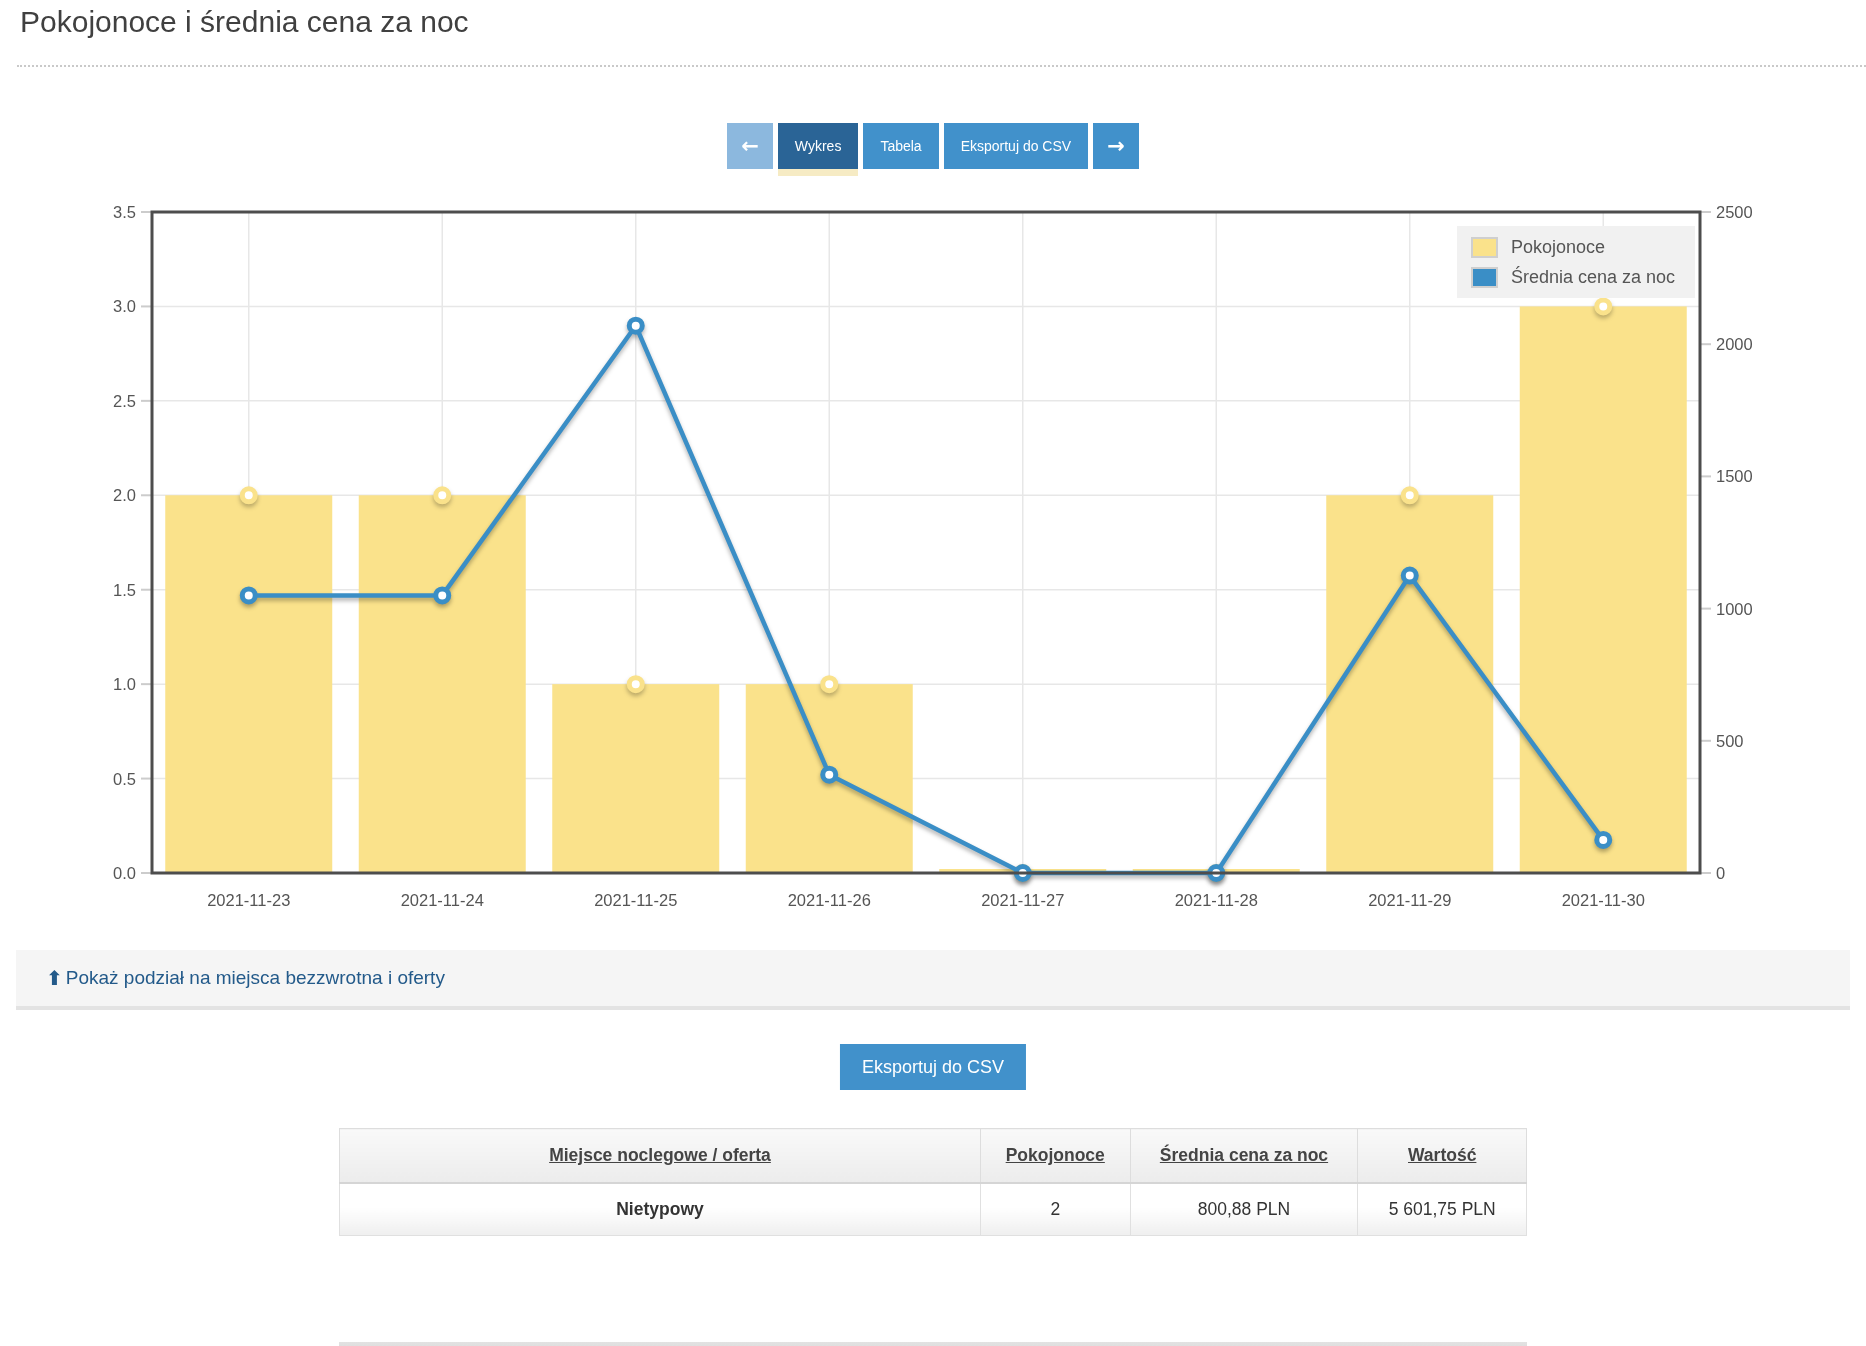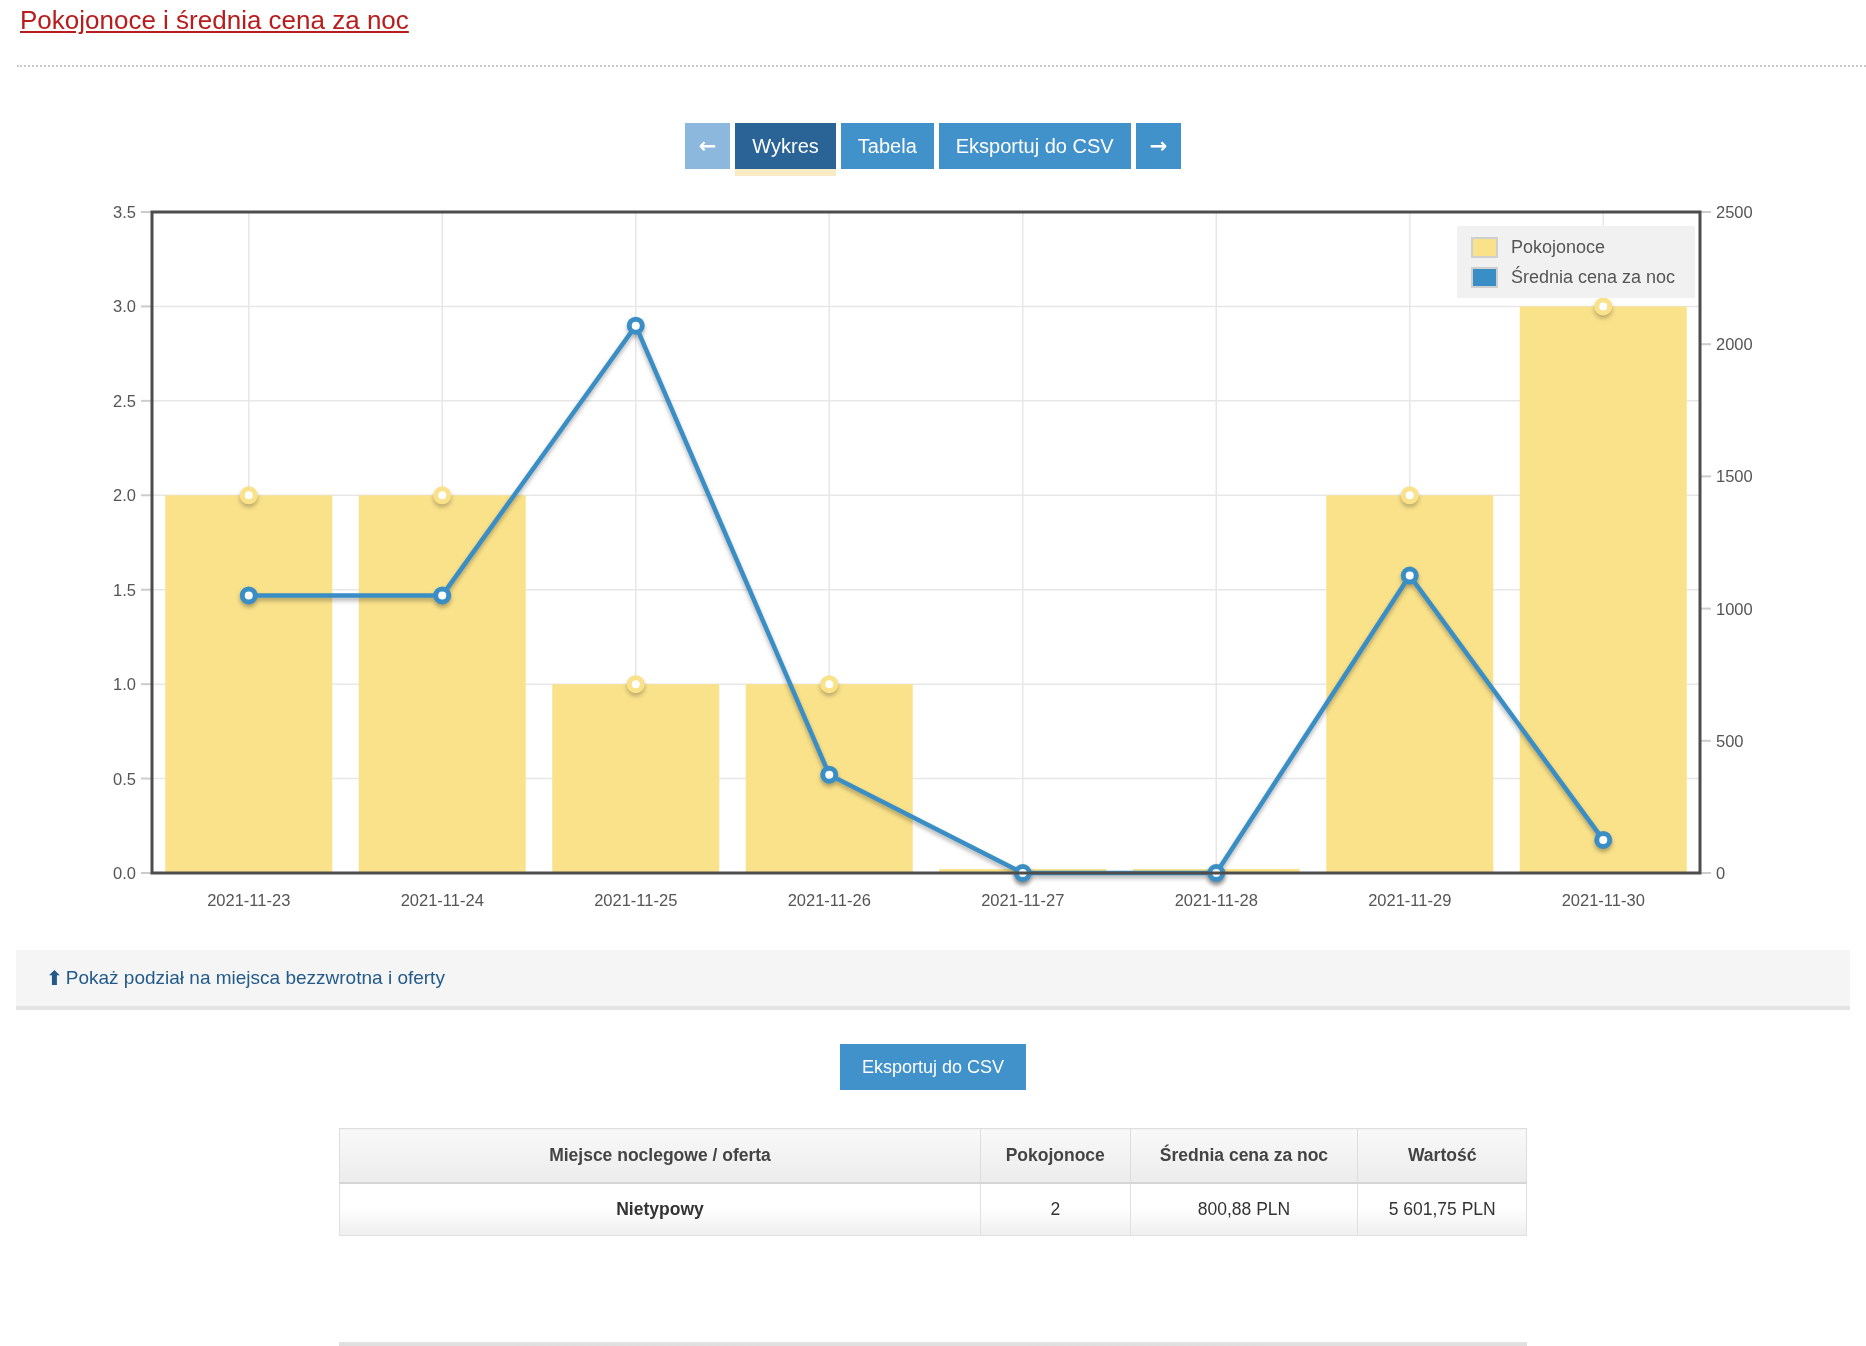--- a/index.html
+++ b/index.html
@@ -6,29 +6,29 @@
   html,body { background:#fff; }
   body {
     width:1866px; height:1346px; position:relative; overflow:hidden;
     font-family:"Liberation Sans", sans-serif;
   }
   .page-header {
     position:absolute; left:17px; right:0; top:0; height:67px;
     border-bottom:2px dotted #c9c9c9;
   }
   .page-title {
-    padding:5px 0 0 3px; font-size:26px; font-weight:400; color:#b91c1c;text-decoration:underline;
+    padding:5px 0 0 3px; font-size:30px; font-weight:400; color:#404040;
   }
   .toolbar {
     position:absolute; top:123px; left:0; width:100%;
     display:flex; justify-content:center; align-items:flex-start; gap:5px;
   }
   .btn {
     border:0; color:#fff; background:#4191cb; font-family:inherit;
-    font-size:20px; height:46px; padding:12px 17px; cursor:pointer;
+    font-size:14px; height:46px; padding:12px 17px; cursor:pointer;
   }
   .btn-nav { padding:0 14px; font-size:21px; font-weight:bold; font-family:"DejaVu Sans", sans-serif; }
   .btn-prev { background:#8cb8de; }
   .btn-active { background:#2a6496; height:53px; border-bottom:7px solid #f6ebc4; }
   .chart-layer { position:absolute; left:0; top:0; width:1866px; height:1346px; pointer-events:none; }
   .legend {
     position:absolute; left:1457px; top:226px; width:238px;
     background:#f1f1f1; padding:6px 0;
   }
   .legend-item { display:flex; align-items:center; height:30px; padding:0 14px; }
@@ -47,21 +47,21 @@
     border:0; font-family:inherit; font-size:18px; cursor:pointer;
   }
   .data-table {
     position:absolute; left:339px; top:1128px; width:1188px;
     border-collapse:collapse; font-size:17.5px; color:#333;
     border:1px solid #ddd;
   }
   .data-table th {
     height:54px; font-weight:bold; color:#444; text-align:center;
     background:linear-gradient(180deg,#f9f9f9 0%,#ececec 100%);
-    border:1px solid #ddd; border-bottom:2px solid #d5d5d5;
+    border:1px solid #ddd; border-bottom:2px solid #d5d5d5;text-decoration:underline;
   }
   .data-table td {
     height:53px; text-align:center; border:1px solid #e0e0e0;
     background:linear-gradient(180deg,#ffffff 45%,#efefef 100%);
     margin-top:8px;
   }
   .bold-cell { font-weight:bold; }
   .cut-strip {
     position:absolute; left:339px; top:1342px; width:1188px; height:16px;
     background:linear-gradient(180deg,#e2e2e2,#d6d6d6);

